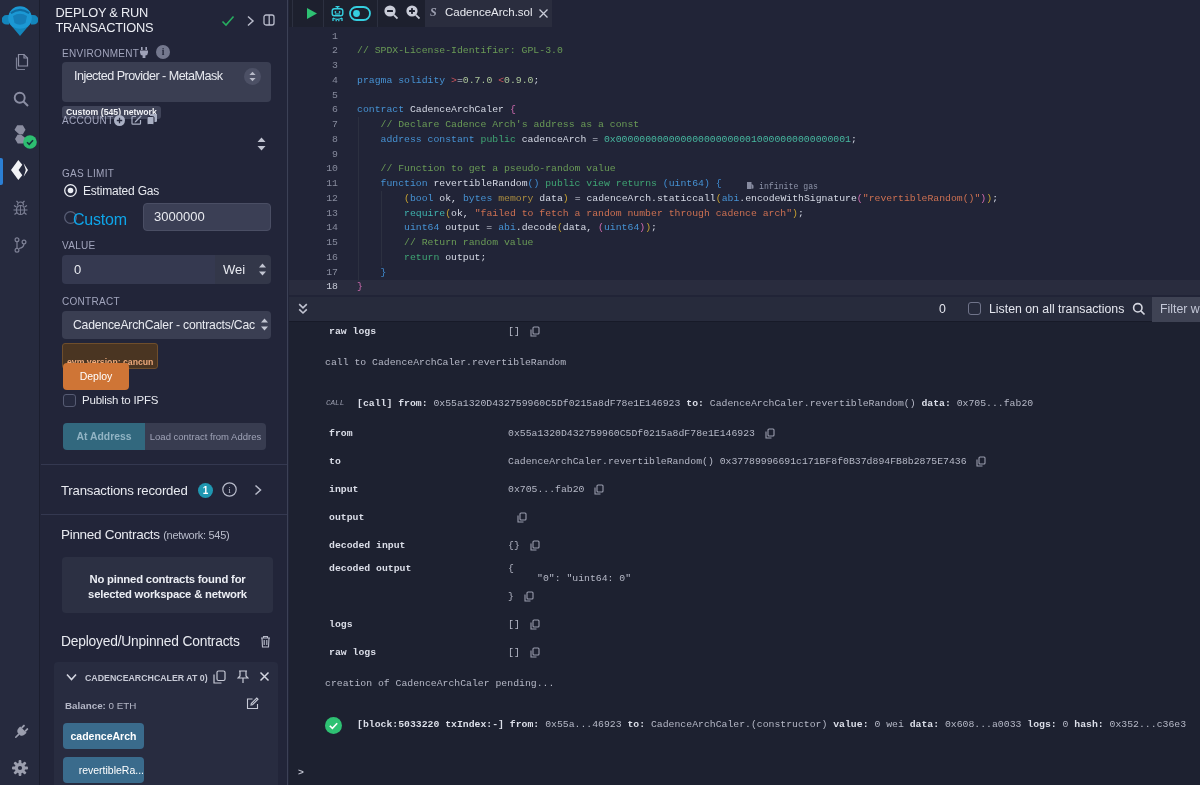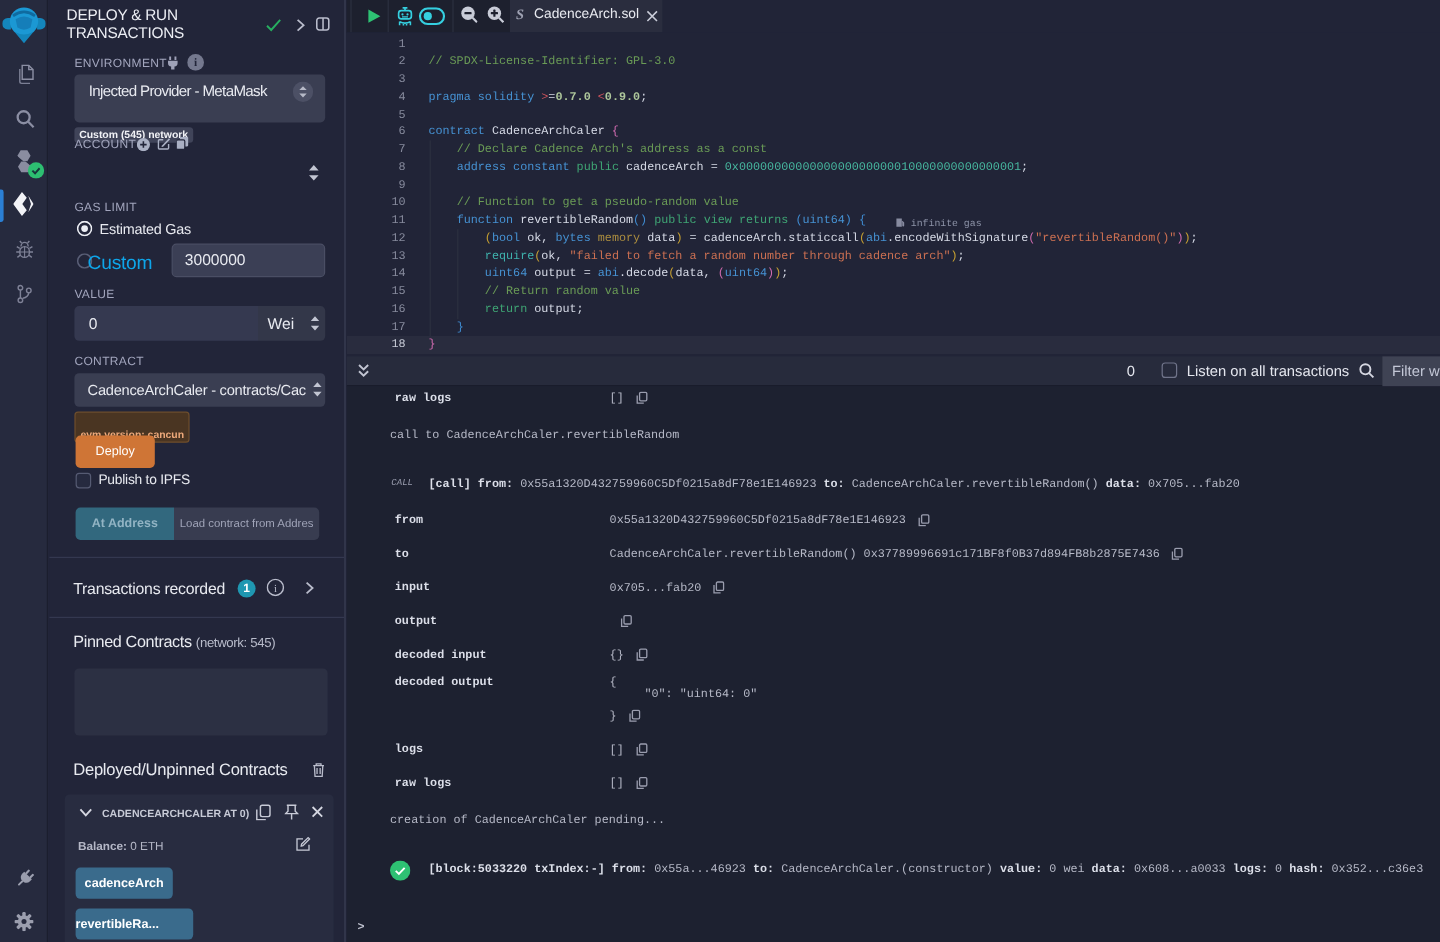--- a/index.html
+++ b/index.html
@@ -19,21 +19,21 @@
 #gutter { position:absolute; left:0; top:2.5px; width:49px; text-align:right; white-space:pre; font-family:"Liberation Mono",monospace; font-size:9.8px; line-height:14.75px; color:#878b9d; }
 #code { position:absolute; left:68px; top:2.5px; font-family:"Liberation Mono",monospace; font-size:9.8px; line-height:14.75px; color:#d6dae6; white-space:pre; }
 .c-com { color:#6a9b56; }
 .c-kw  { color:#4692d3; }
 .c-grn { color:#3fa574; }
 .c-tea { color:#3fb3ae; }
 .c-pnk { color:#d06bb0; }
 .c-str { color:#cc7052; }
 .c-red { color:#d0545c; }
 .c-yel { color:#ab8d3f; }
-.c-num { color:#aec79b;font-weight:bold; }
+.c-num { color:#aec79b; }
 .c-hex { color:#47b8a0; }
 .c-b2  { color:#3f8cd2; }
 .c-gld { color:#c7a131; }
 
 #termbar { position:absolute; left:289px; top:297px; width:911px; height:25px; background:#272b3c; border-bottom:1px solid #171a28; }
 #term { position:absolute; left:289px; top:322px; width:911px; height:463px; background:#1d2130; font-family:"Liberation Mono",monospace; font-size:9.8px; color:#b6b9c7; }
 .tkey { position:absolute; left:40px; font-weight:bold; color:#dcdfe9; }
 .tval { position:absolute; left:219px; }
 svg { display:block; }
 .svgin { display:inline-block; vertical-align:middle; }
@@ -200,20 +200,21 @@
         <circle cx="7.5" cy="7.5" r="6.7" stroke="#b9bccb" stroke-width="1.2"></circle>
         <text x="7.5" y="11" text-anchor="middle" font-size="9" fill="#b9bccb" font-family="Liberation Serif,serif">i</text>
       </svg>
     <svg class="abs" style="left:213px;top:484px" width="8" height="12" viewBox="0 0 8 12" fill="none" stroke="#b9bccb" stroke-width="1.5">
         <path d="M1.5 1.5 L6.5 6 L1.5 10.5"></path>
       </svg>
 
     <div class="abs" style="left:0;top:514px;width:247px;height:1px;background:#343850"></div>
     <div class="abs" style="left:20px;top:527px;font-size:13.5px;letter-spacing:-0.3px;color:#e8eaf0">Pinned Contracts <span style="font-size:11px;color:#b9bccb">(network: 545)</span></div>
     <div class="abs" style="left:21px;top:557px;width:211px;height:56px;background:#2c3043;border-radius:4px"></div>
+    <div class="abs" style="left:21px;top:572px;width:211px;text-align:center;font-size:11.3px;font-weight:bold;letter-spacing:-0.2px;color:#eceef4;line-height:15.3px">No pinned contracts found for<br>selected workspace &amp; network</div>
 
     <div class="abs" style="left:20px;top:634px;font-size:13.8px;letter-spacing:-0.2px;color:#e8eaf0">Deployed/Unpinned Contracts</div>
     <svg class="abs" style="left:219px;top:635px" width="11" height="13" viewBox="0 0 11 13" fill="none" stroke="#b9bccb" stroke-width="1.1">
         <path d="M1 3 h9 M3.5 3 V1.5 h4 V3 M2 3 l.5 9 h6 l.5-9 M4.2 5 v5 M6.8 5 v5"></path>
       </svg>
 
     <div class="abs" style="left:13px;top:662px;width:224px;height:123px;background:#282c40;border-radius:4px 4px 0 0"></div>
     <svg class="abs" style="left:25px;top:673px" width="11" height="8" viewBox="0 0 11 8" fill="none" stroke="#d4d6e0" stroke-width="1.6">
         <path d="M1 1.5 L5.5 6.5 L10 1.5"></path>
       </svg>
@@ -227,21 +228,21 @@
       </svg>
     <svg class="abs" style="left:218px;top:671px" width="11" height="11" viewBox="0 0 11 11" stroke="#d4d6e0" stroke-width="1.5">
         <path d="M1.5 1.5 L9.5 9.5 M9.5 1.5 L1.5 9.5"></path>
       </svg>
     <div class="abs" style="left:24px;top:700px;font-size:9.8px;color:#b4b7c6"><b>Balance:</b> 0 ETH</div>
     <svg class="abs" style="left:205px;top:697px" width="13" height="13" viewBox="0 0 13 13" fill="none" stroke="#c7cad6" stroke-width="1.1">
         <path d="M11.5 7 v4.5 H1.5 V2 H6.5"></path>
         <path d="M5 8 l1.5-.3 L12 2.2 10.8 1 5.3 6.5 z"></path>
       </svg>
     <div class="abs" style="left:22px;top:723px;width:81px;height:26px;background:#3a6b8c;border-radius:4px;color:#fff;font-weight:bold;font-size:10.5px;text-align:center;line-height:26px">cadenceArch</div>
-    <div class="abs" style="left:22px;top:757px;width:98px;height:26px;background:#3a6b8c;border-radius:4px;color:#fff;font-weight:bold;font-size:10.5px;text-align:left;line-height:26px">revertibleRa...</div>
+    <div class="abs" style="left:22px;top:757px;width:81px;height:26px;background:#3a6b8c;border-radius:4px;color:#fff;font-weight:normal;font-size:10.5px;text-align:right;line-height:26px">revertibleRa...</div>
   </div>
   <div id="topbar">
     <div class="abs" style="left:0;top:0;width:136px;height:27px;background:#1d202e"></div>
     <div class="abs" style="left:3px;top:0;width:1px;height:27px;background:#2c3040"></div>
     <div class="abs" style="left:34px;top:0;width:1px;height:27px;background:#2c3040"></div>
     <div class="abs" style="left:88px;top:0;width:1px;height:27px;background:#2c3040"></div>
     <svg class="abs" style="left:17px;top:7px" width="12" height="13" viewBox="0 0 12 13">
         <path d="M1 1 L11 6.5 L1 12 z" fill="#2ec173"></path>
       </svg>
     <svg class="abs" style="left:41px;top:5px" width="15" height="17" viewBox="0 0 15 17" fill="none" stroke="#35cfe0" stroke-width="1.4">

